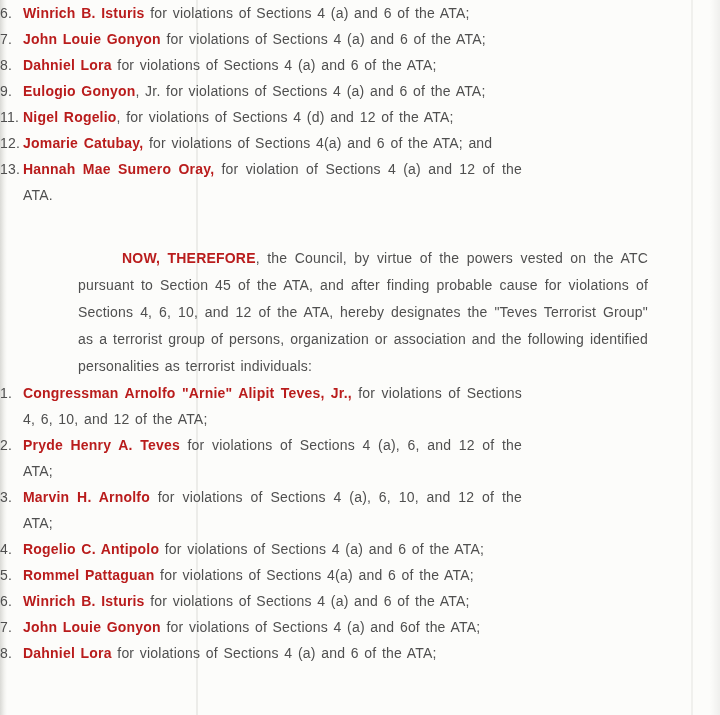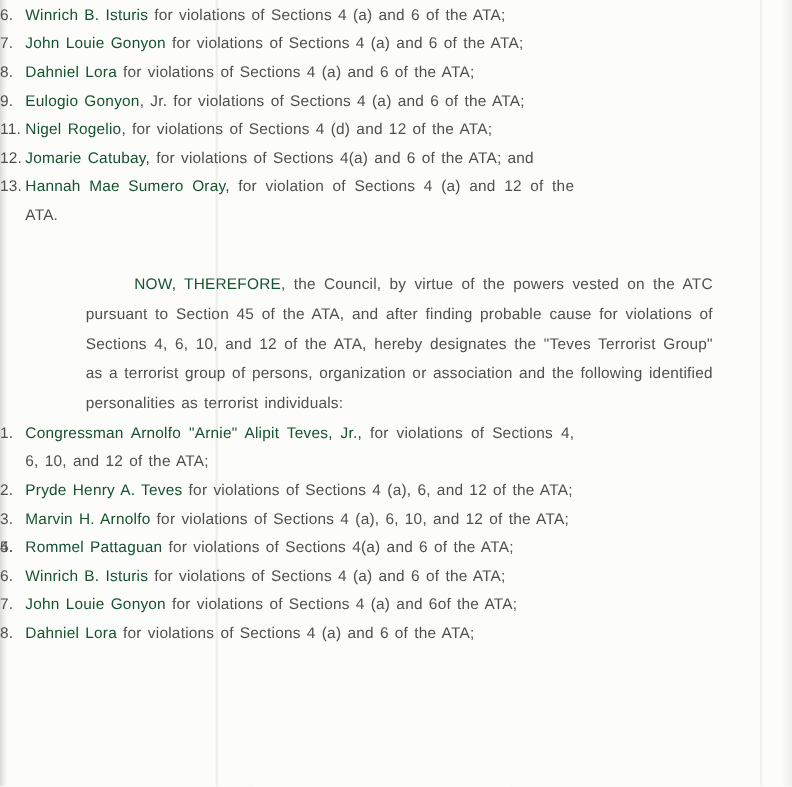--- a/index.html
+++ b/index.html
@@ -24,21 +24,21 @@
     background:linear-gradient(to left,rgba(0,0,0,0.05),rgba(0,0,0,0));
   }
   .crease-1{
     position:absolute;left:196px;top:0;width:2px;height:715px;
     background:rgba(140,140,132,0.14);
   }
   .crease-2{
     position:absolute;left:691px;top:0;width:2px;height:715px;
     background:rgba(140,140,132,0.10);
   }
-  b,.nm{font-weight:normal;color:#14532d;}
+  b,.nm{font-weight:bold;color:#b91c1c;}
   ol.numlist{
     list-style:none;margin:0;padding:0;
     width:522px;
   }
   ol.numlist li{
     position:relative;
     padding-left:23px;
     line-height:26px;
     text-align:justify;
   }
@@ -105,20 +105,21 @@
     <li>
       <span class="num">2.</span>
       <span><b class="nm">Pryde Henry A. Teves</b><span> for violations of Sections 4 (a), 6, and 12 of the ATA;</span></span>
     </li>
     <li>
       <span class="num">3.</span>
       <span><b class="nm">Marvin H. Arnolfo</b><span> for violations of Sections 4 (a), 6, 10, and 12 of the ATA;</span></span>
     </li>
     <li>
       <span class="num">4.</span>
+      <span><b class="nm">Rogelio C. Antipolo</b><span> for violations of Sections 4 (a) and 6 of the ATA;</span></span>
     </li>
     <li>
       <span class="num">5.</span>
       <span><b class="nm">Rommel Pattaguan</b><span> for violations of Sections 4(a) and 6 of the ATA;</span></span>
     </li>
     <li>
       <span class="num">6.</span>
       <span><b class="nm">Winrich B. Isturis</b><span> for violations of Sections 4 (a) and 6 of the ATA;</span></span>
     </li>
     <li>

